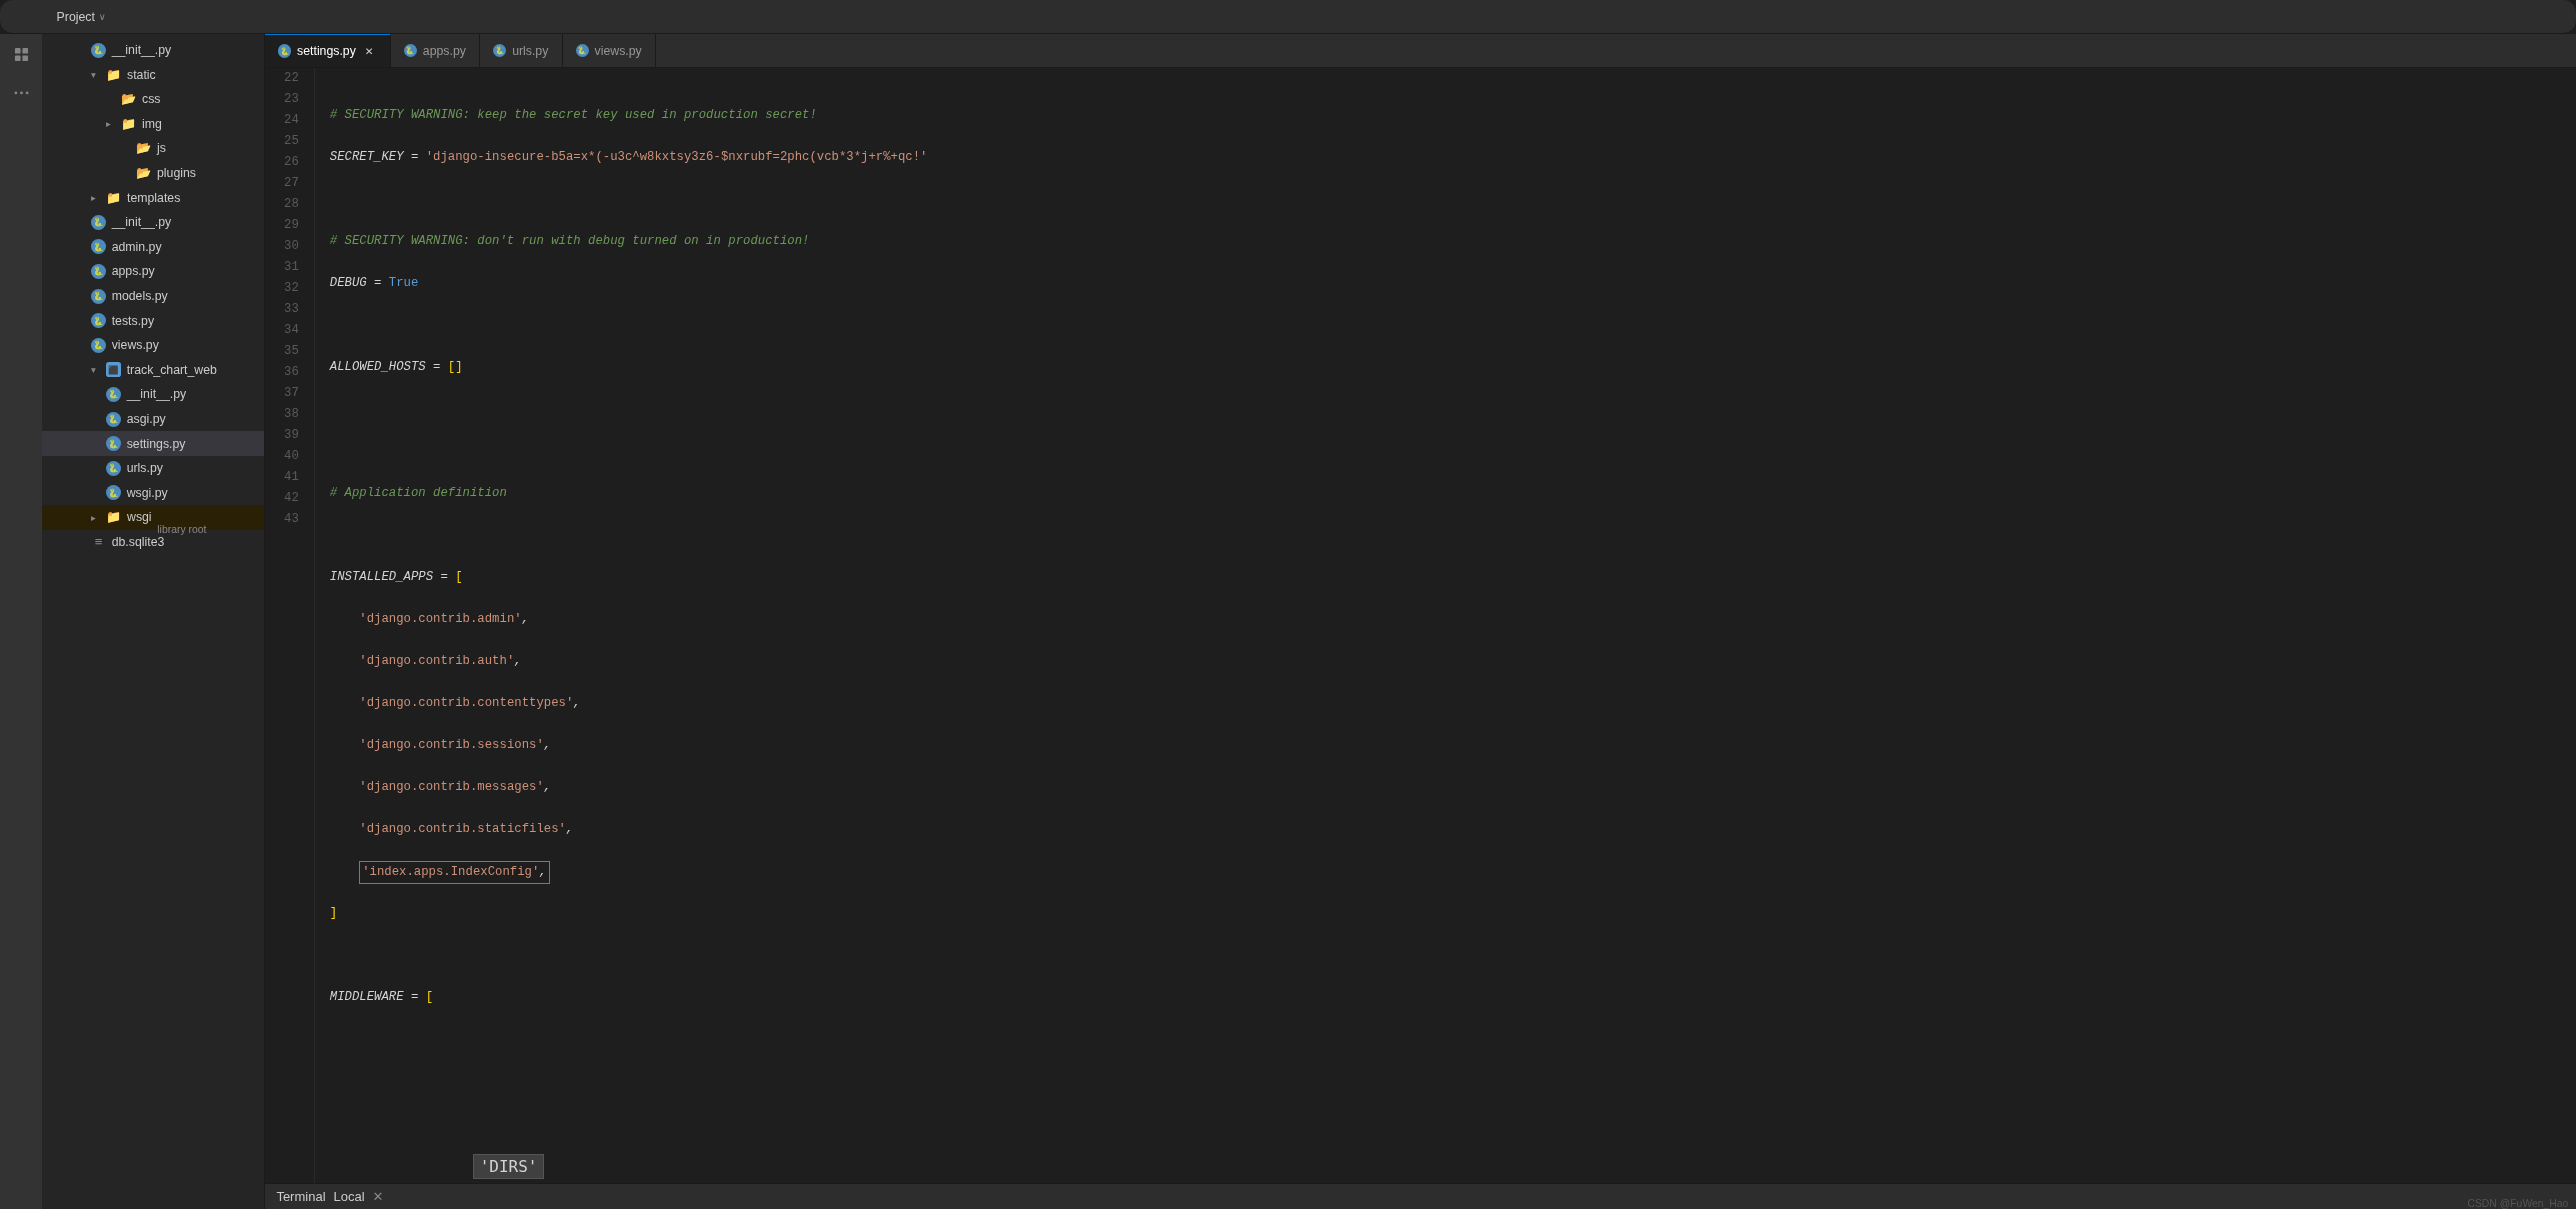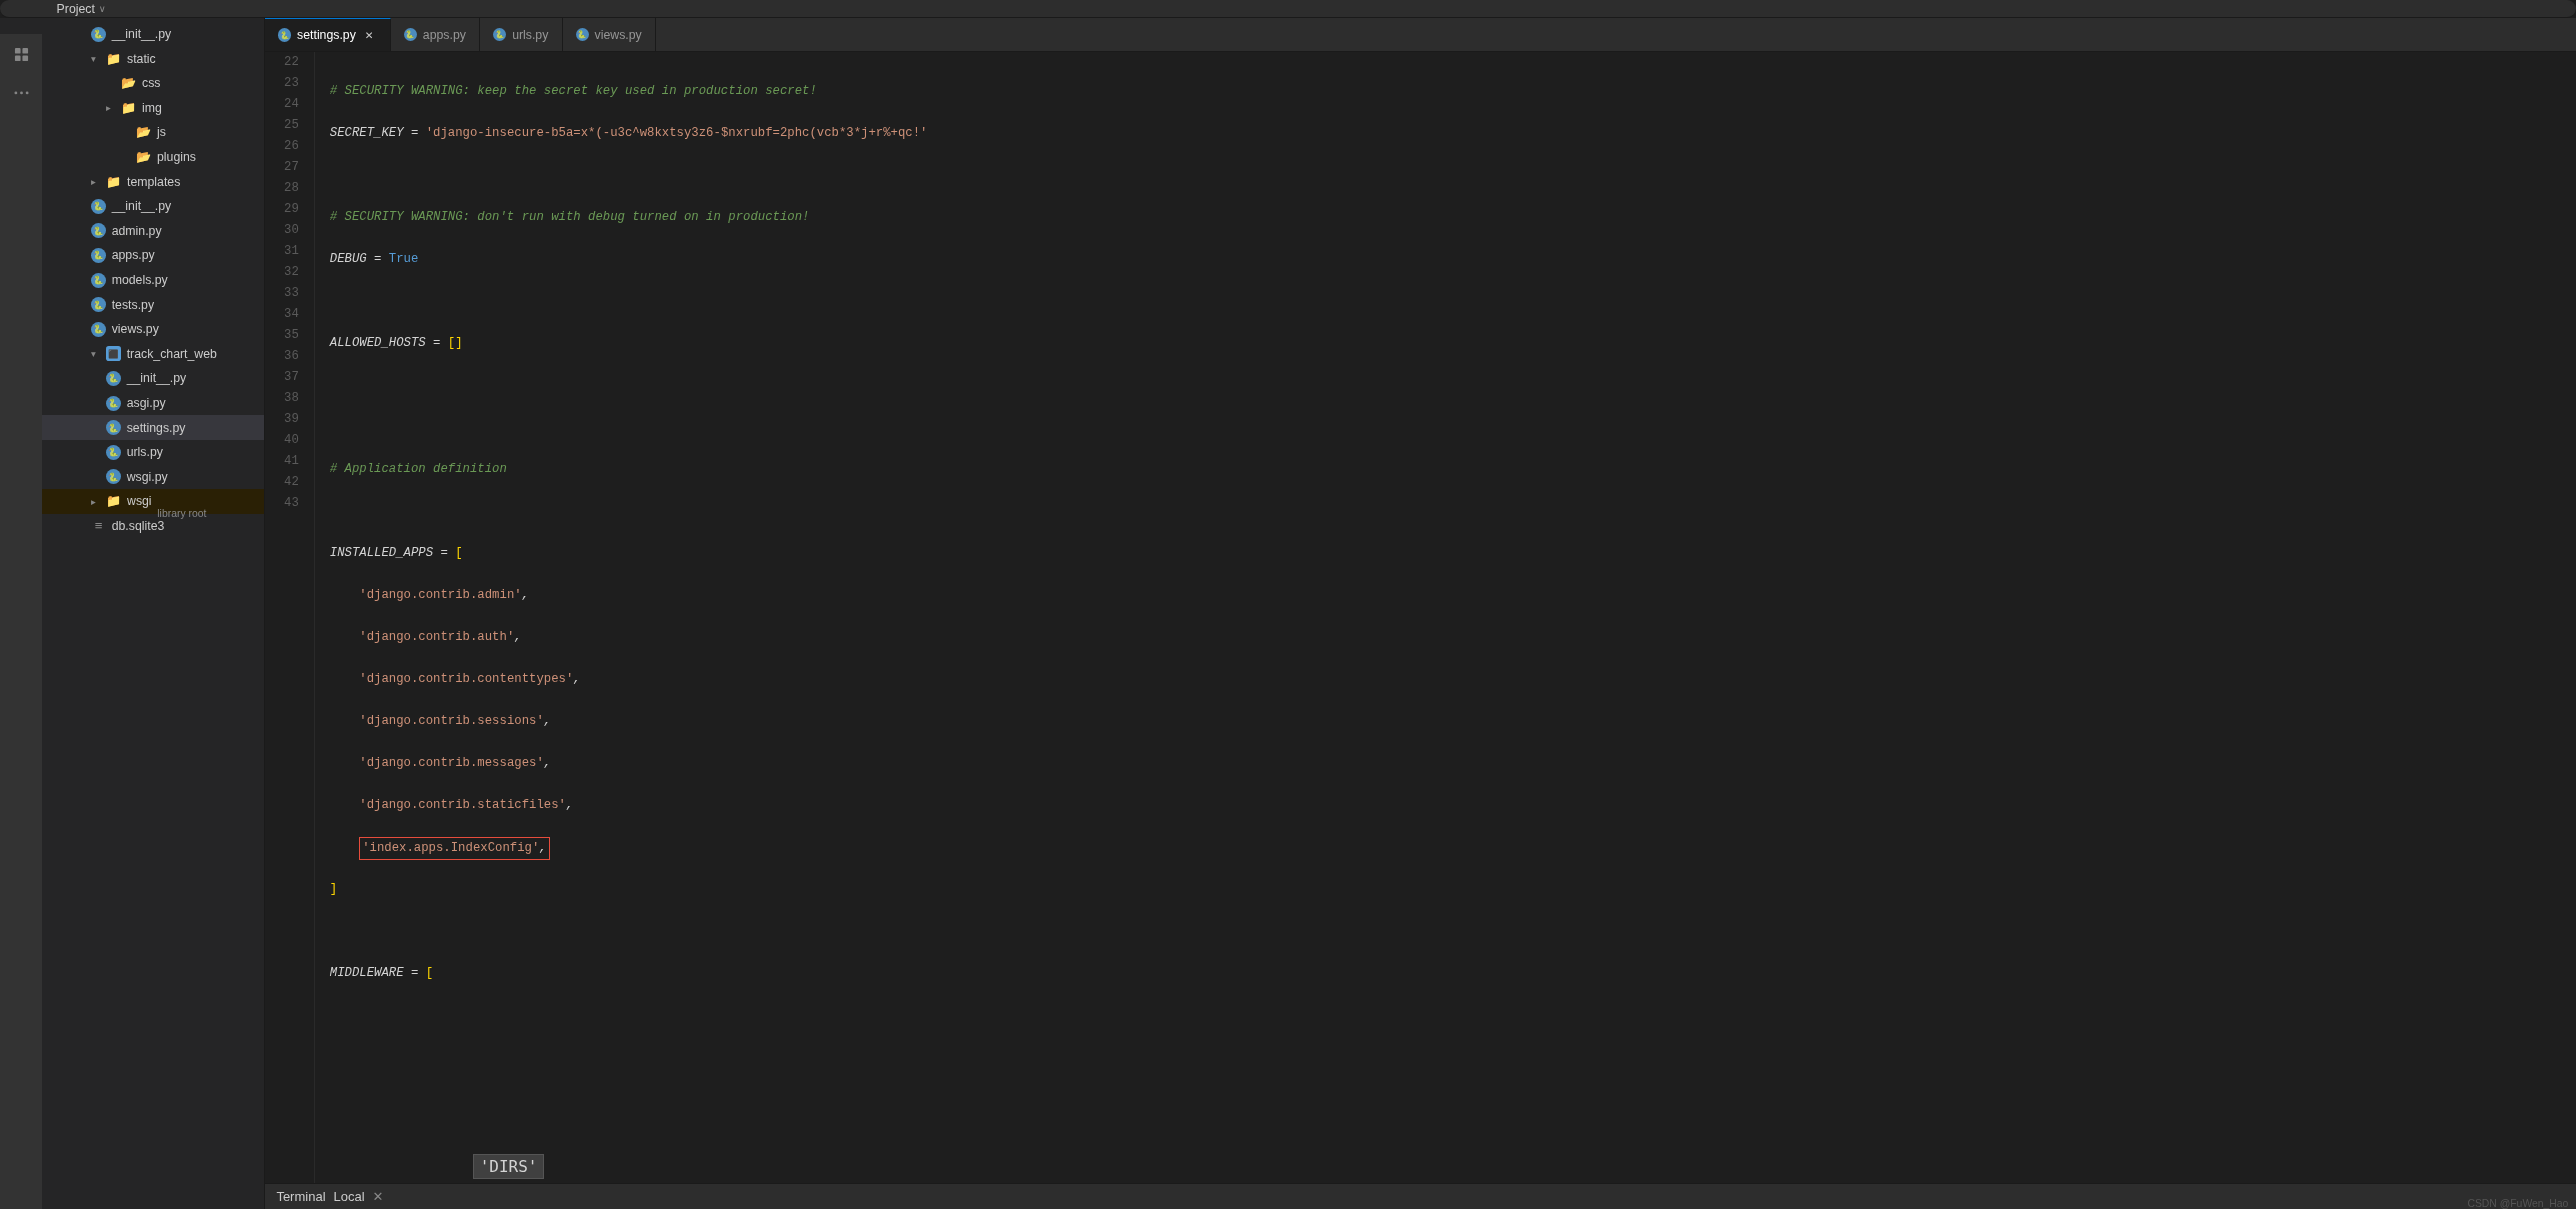--- a/index.html
+++ b/index.html
@@ -10,21 +10,21 @@
       display: flex;
       flex-direction: column;
       height: 100vh;
       overflow: hidden;
       font-size: 12.3px;
     }
 
     
     .top-bar {
       background: #2d2d2d;
-      height: 18px;
+      height: 34px;
       display: flex;
       align-items: center;
       padding: 0 7.6px;
       border-bottom: 0.9px solid #1a1a1a;
       flex-shrink: 0;
       border-radius: 13px;
     }
 
     
     .main-layout {
@@ -206,21 +206,21 @@
       border-right: 0.9px solid #2a2a2a;
     }
 
     .line-numbers div {
       height: 21px;
       line-height: 21px;
     }
 
     .code-content {
       flex: 1;
-      padding: 8px 0 0 15px;
+      padding: 16px 0 0 15px;
       line-height: 21px;
       font-size: 12.3px;
       white-space: pre;
     }
 
     .code-line {
       height: 21px;
       line-height: 21px;
       display: block;
     }

